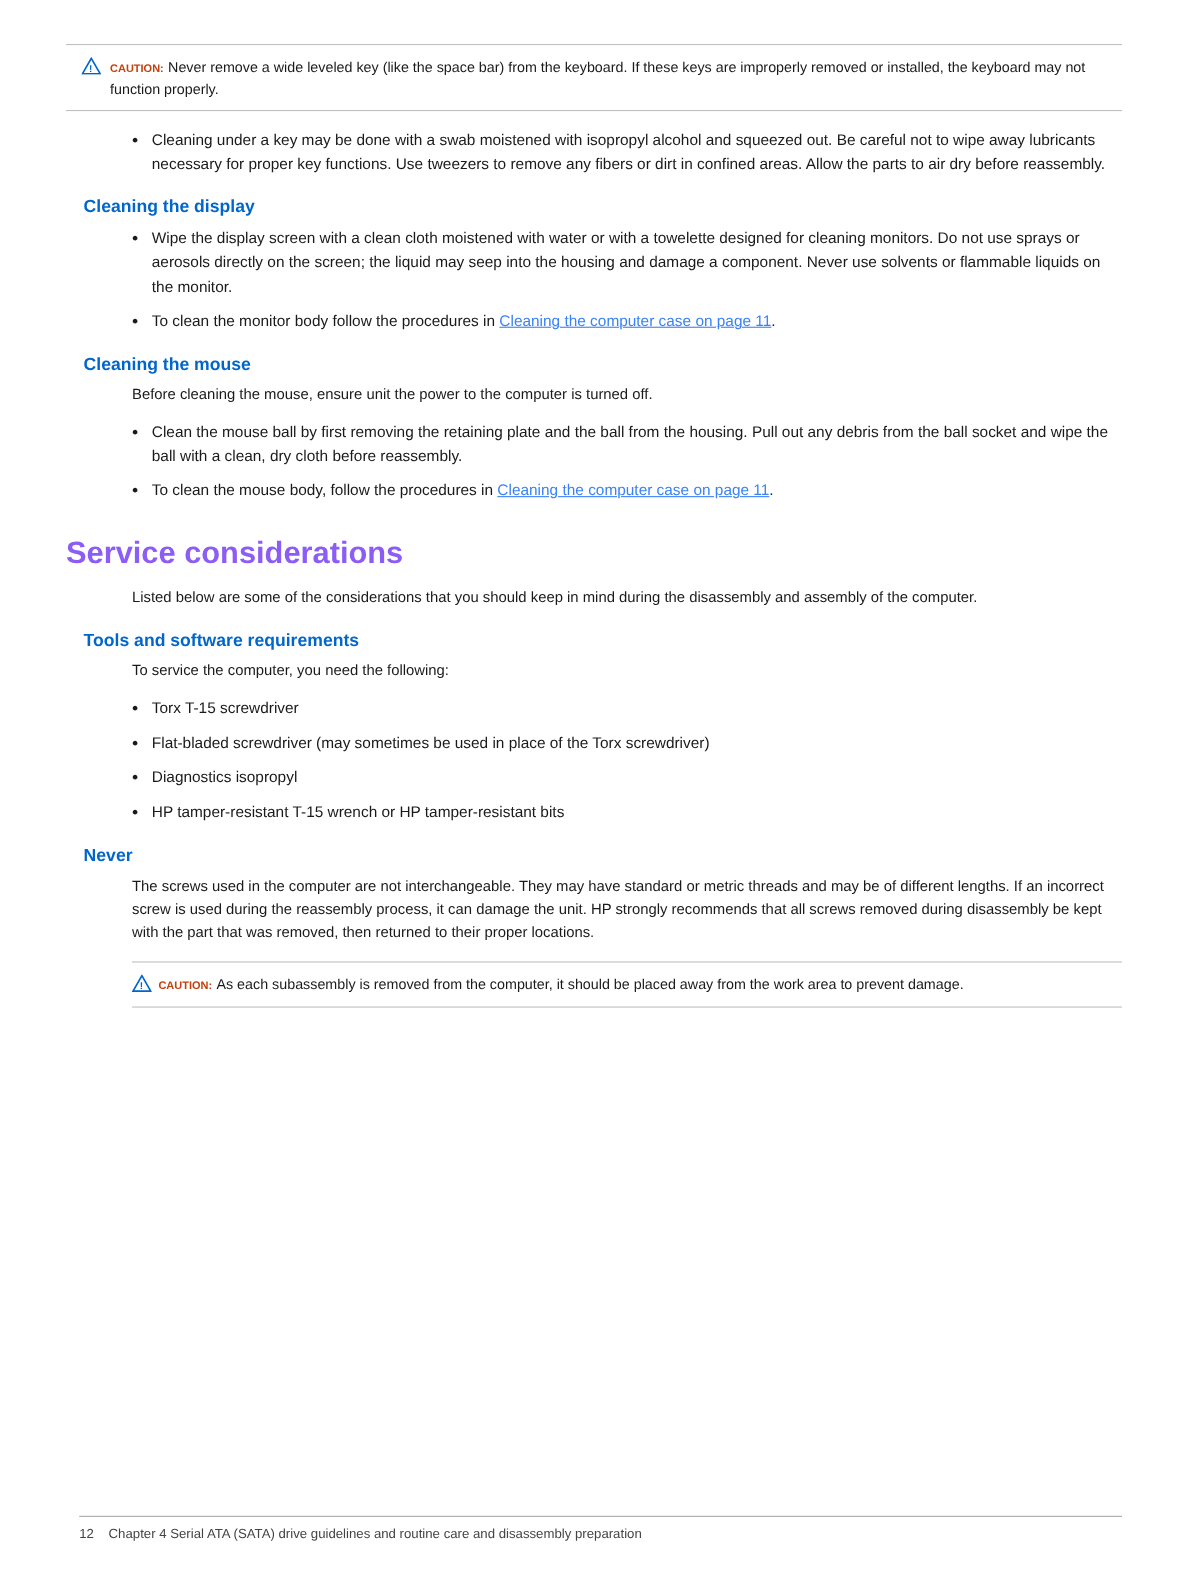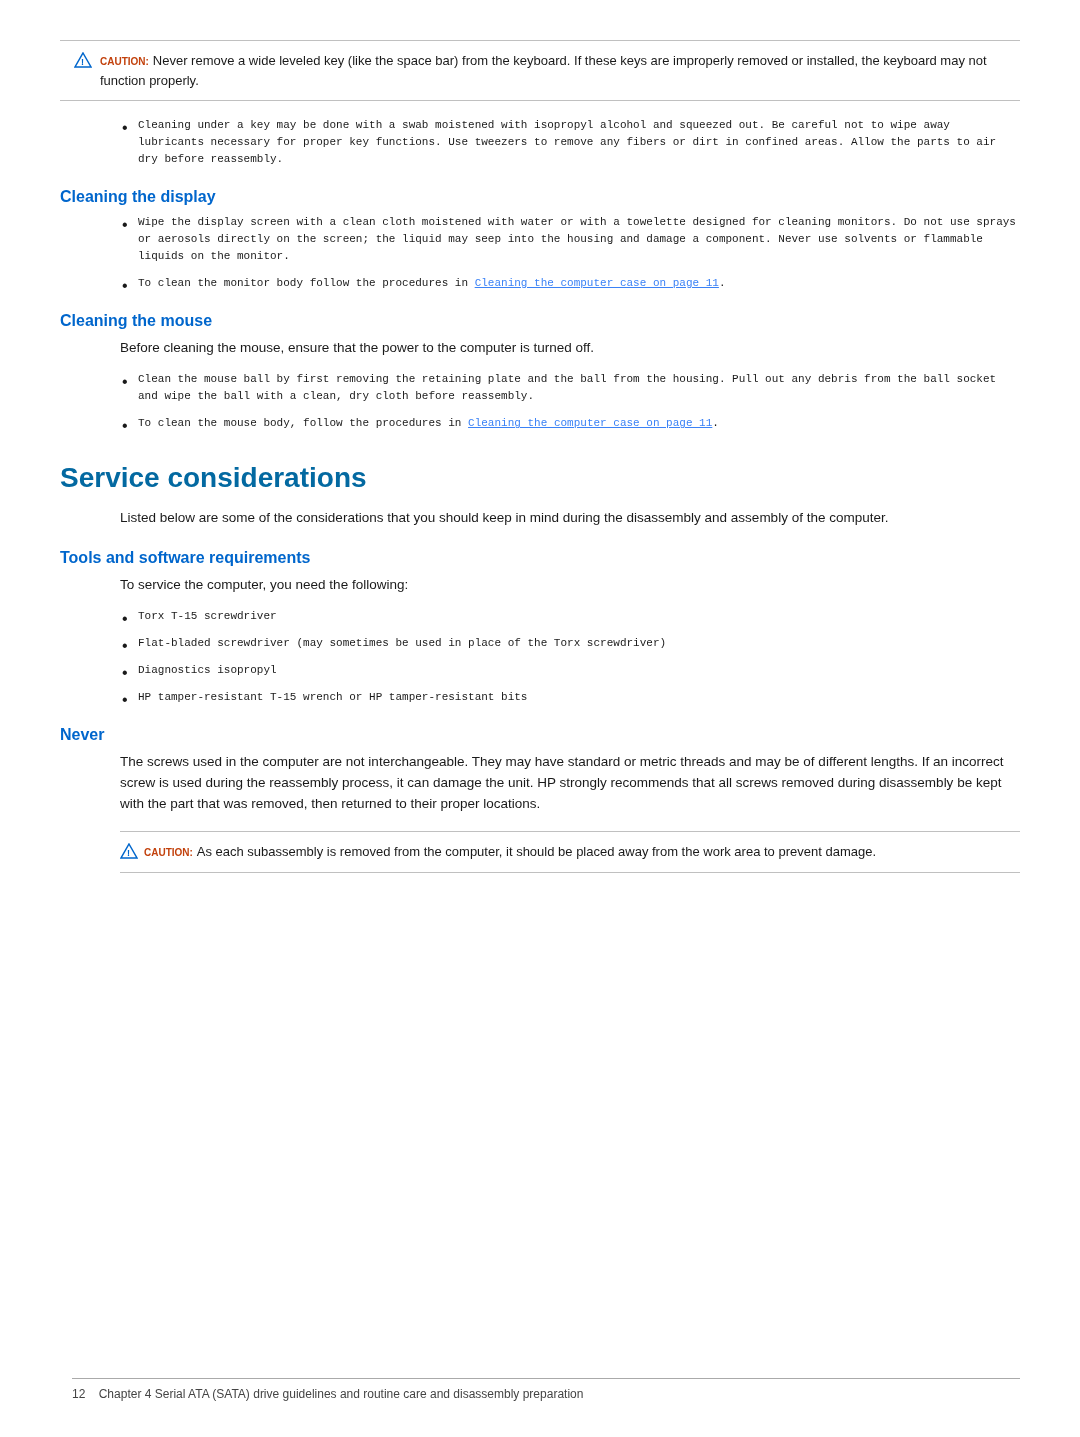--- a/index.html
+++ b/index.html
@@ -35,51 +35,50 @@
     .bullet-list {
       list-style: none;
       padding: 0;
       margin: 0 0 12px 60px;
     }
     .bullet-list li {
       position: relative;
       padding-left: 18px;
       margin-bottom: 10px;
       line-height: 1.55;
-      font-size: 11px;
-      font-family: Liberation Mono, monospace;
+      font-size: 14px;
     }
     .bullet-list li::before {
       content: '•';
       position: absolute;
       left: 0;
       top: 0;
       font-size: 16px;
       color: #1a1a1a;
     }
     h3.subsection-heading {
       font-size: 16px;
       font-weight: bold;
       color: #0066cc;
-      margin: 20px 0 8px 0;
+      margin: 20px 0 8px 16px;
     }
     .section-intro {
       font-size: 13.5px;
       line-height: 1.55;
       margin: 0 0 12px 60px;
     }
     .link {
       color: #3b82f6;
       text-decoration: underline;
       cursor: pointer;
     }
     .main-section-title {
       font-size: 28px;
       font-weight: bold;
-      color: #0369a1;
+      color: #8b5cf6;
       margin: 30px 0 14px 0;
       border-top: none;
     }
     .footer-bar {
       position: absolute;
       bottom: 36px;
       left: 72px;
       right: 60px;
       border-top: 1px solid #aaa;
       padding-top: 8px;
@@ -118,21 +117,21 @@
 
 <h3 class="subsection-heading">Cleaning the display</h3>
 <ul class="bullet-list">
   <li>Wipe the display screen with a clean cloth moistened with water or with a towelette designed for cleaning monitors. Do not use sprays or aerosols directly on the screen; the liquid may seep into the housing and damage a component. Never use solvents or flammable liquids on the monitor.</li>
   <li>
     <span>To clean the monitor body follow the procedures in </span><a class="link">Cleaning the computer case on page 11</a><span>.</span>
   </li>
 </ul>
 
 <h3 class="subsection-heading">Cleaning the mouse</h3>
-<p class="section-intro">Before cleaning the mouse, ensure that the power to the computer is turned off.</p>
+<p class="section-intro">Before cleaning the mouse, ensure unit the power to the computer is turned off.</p>
 <ul class="bullet-list">
   <li>Clean the mouse ball by first removing the retaining plate and the ball from the housing. Pull out any debris from the ball socket and wipe the ball with a clean, dry cloth before reassembly.</li>
   <li>
     <span>To clean the mouse body, follow the procedures in </span><a class="link">Cleaning the computer case on page 11</a><span>.</span>
   </li>
 </ul>
 
 <h2 class="main-section-title">Service considerations</h2>
 <p class="section-intro" style="">Listed below are some of the considerations that you should keep in mind during the disassembly and assembly of the computer.</p>
 

